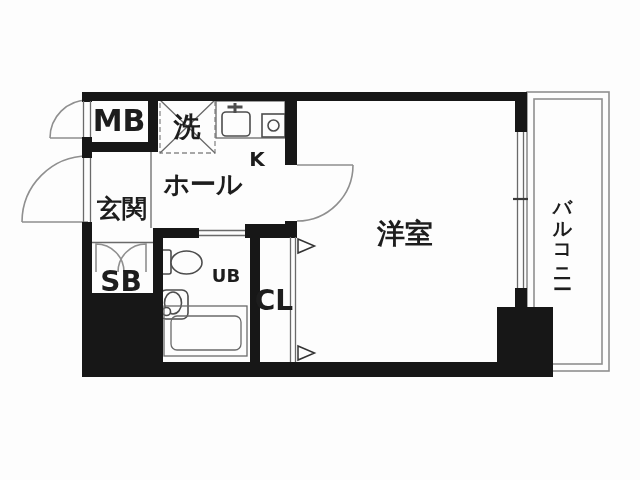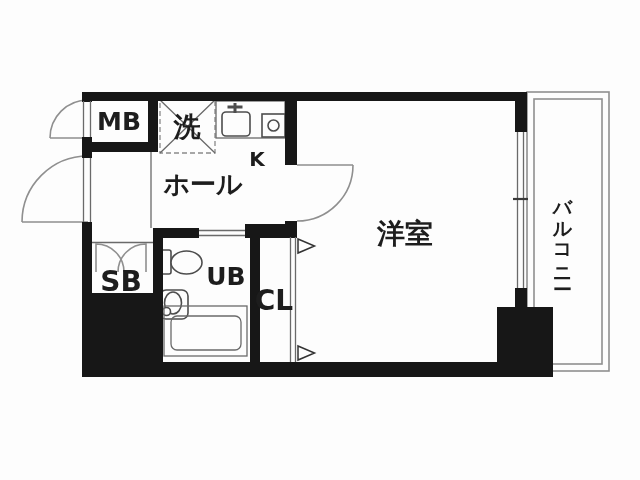--- a/index.html
+++ b/index.html
@@ -7,27 +7,27 @@
          font-family:"DejaVu Sans","Liberation Sans",sans-serif;}
   svg{position:absolute;left:0;top:0;}
   .wall{fill:#171717;stroke:none;}
   .thin2{stroke:#6a6a6a;stroke-width:1.3;fill:none;}
   .light{stroke:#8f8f8f;stroke-width:1.6;fill:none;}
   .dash{stroke:#8a8a8a;stroke-width:1.3;fill:#fdfdfd;stroke-dasharray:5 3;}
   .fix{stroke:#4d4d4d;stroke-width:1.6;fill:#fdfdfd;}
   .tri{stroke:#333;stroke-width:1.5;fill:#fdfdfd;}
   .lbl{position:absolute;transform:translate(-50%,-50%);font-weight:bold;color:#1d1d1d;
        white-space:nowrap;line-height:1;}
-  .lbl-mb{left:119px;top:121px;font-size:25px;}
+  .lbl-mb{left:119px;top:121px;font-size:30px;}
   .lbl-sen{left:187px;top:126px;font-size:27px;}
   .lbl-k{left:257px;top:159px;font-size:20px;}
   .lbl-hall{left:203px;top:184px;font-size:26px;}
   .lbl-genkan{left:122px;top:208px;font-size:25px;}
   .lbl-sb{left:121px;top:282px;font-size:28px;}
-  .lbl-ub{left:226px;top:276px;font-size:25px;}
+  .lbl-ub{left:226px;top:276px;font-size:18px;}
   .lbl-cl{left:274px;top:301px;font-size:28px;}
   .lbl-room{left:405px;top:234px;font-size:28px;text-align:center;line-height:1.05;}
   .lbl-balcony{left:563px;top:233px;font-size:19px;writing-mode:vertical-rl;
                letter-spacing:2px;font-weight:bold;}
 </style>
 </head>
 <body>
 
 <div id="stage">
   <svg width="640" height="480" viewBox="0 0 640 480">
@@ -116,20 +116,21 @@
     <g>
       <path d="M298 239 L314.5 246 L298 253 Z" class="tri"></path>
       <path d="M298 346 L314.5 353 L298 360 Z" class="tri"></path>
     </g>
   </svg>
 
   <div class="lbl lbl-mb">MB</div>
   <div class="lbl lbl-sen">洗</div>
   <div class="lbl lbl-k">K</div>
   <div class="lbl lbl-hall">ホール</div>
+  <div class="lbl lbl-genkan">玄関</div>
   <div class="lbl lbl-sb">SB</div>
   <div class="lbl lbl-ub">UB</div>
   <div class="lbl lbl-cl">CL</div>
   <div class="lbl lbl-room">
     <div>洋室</div>
   </div>
   <div class="lbl lbl-balcony">バルコニー</div>
 </div>
 
 </body></html>

